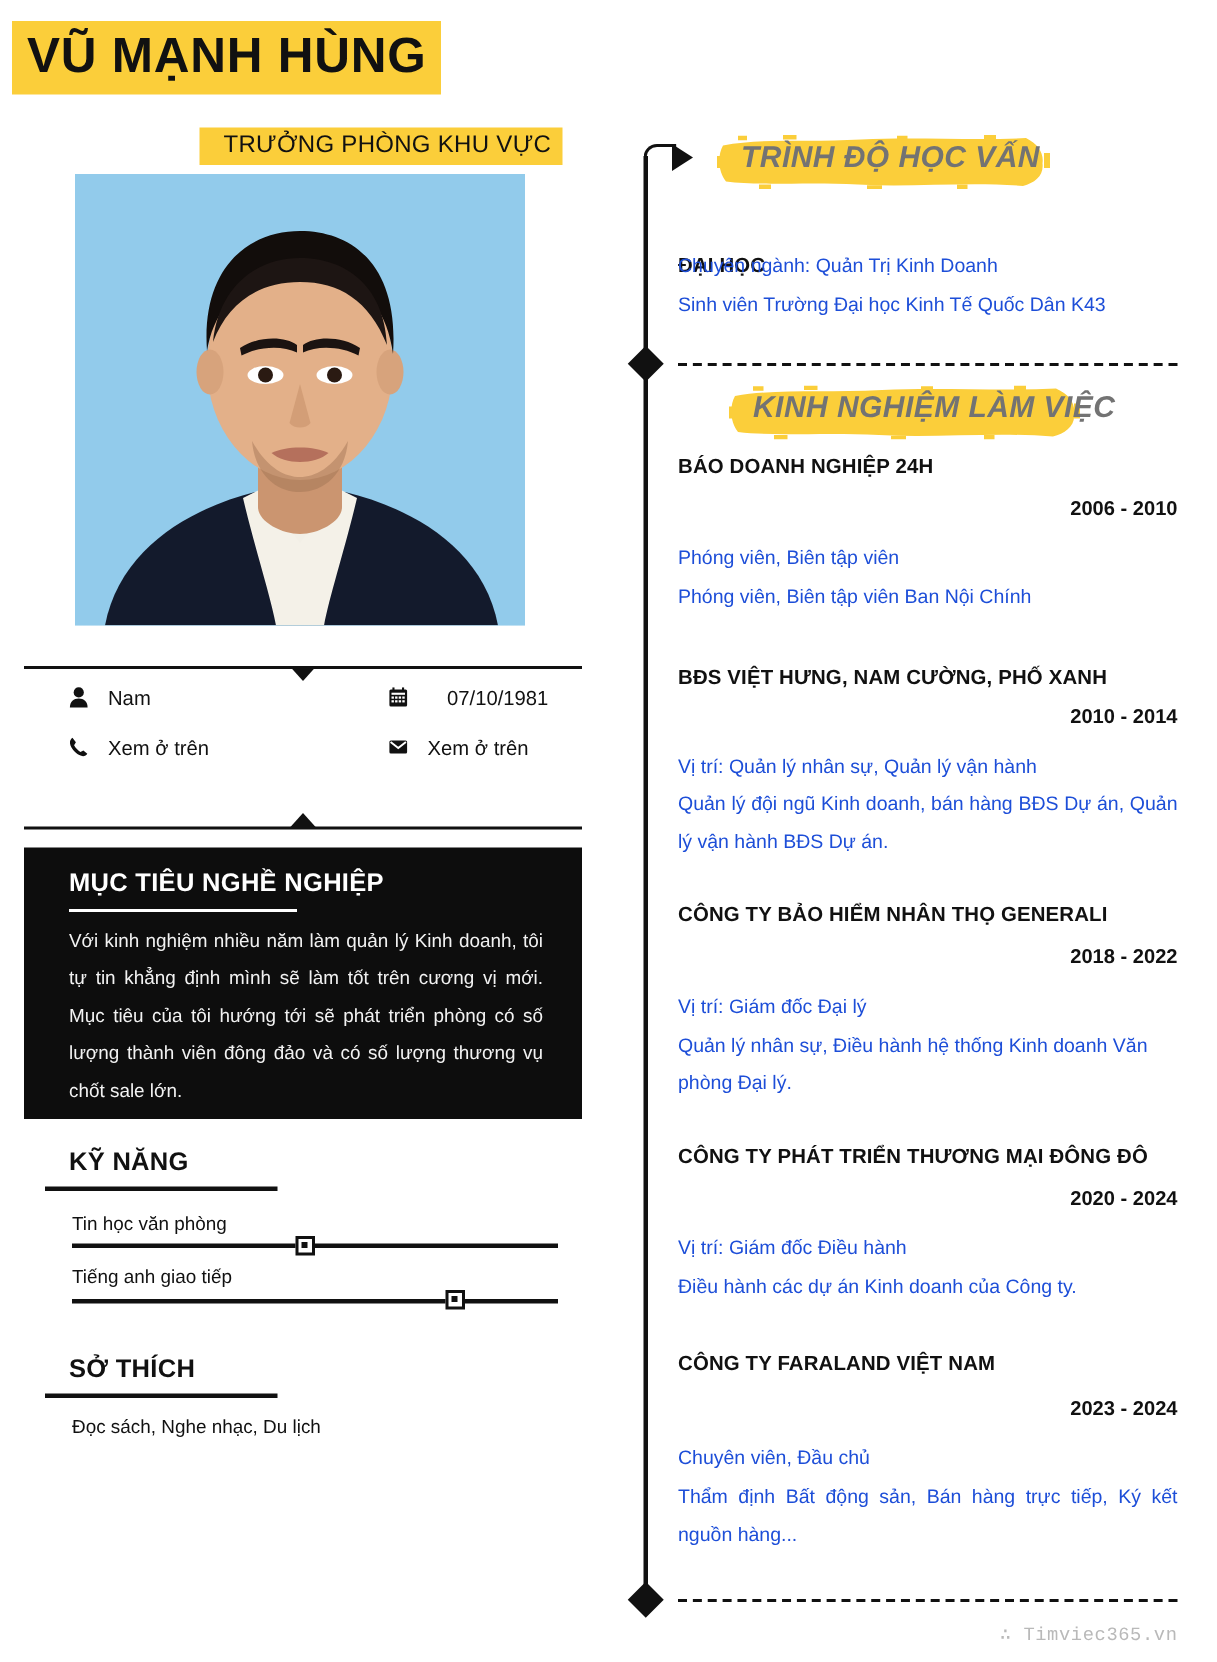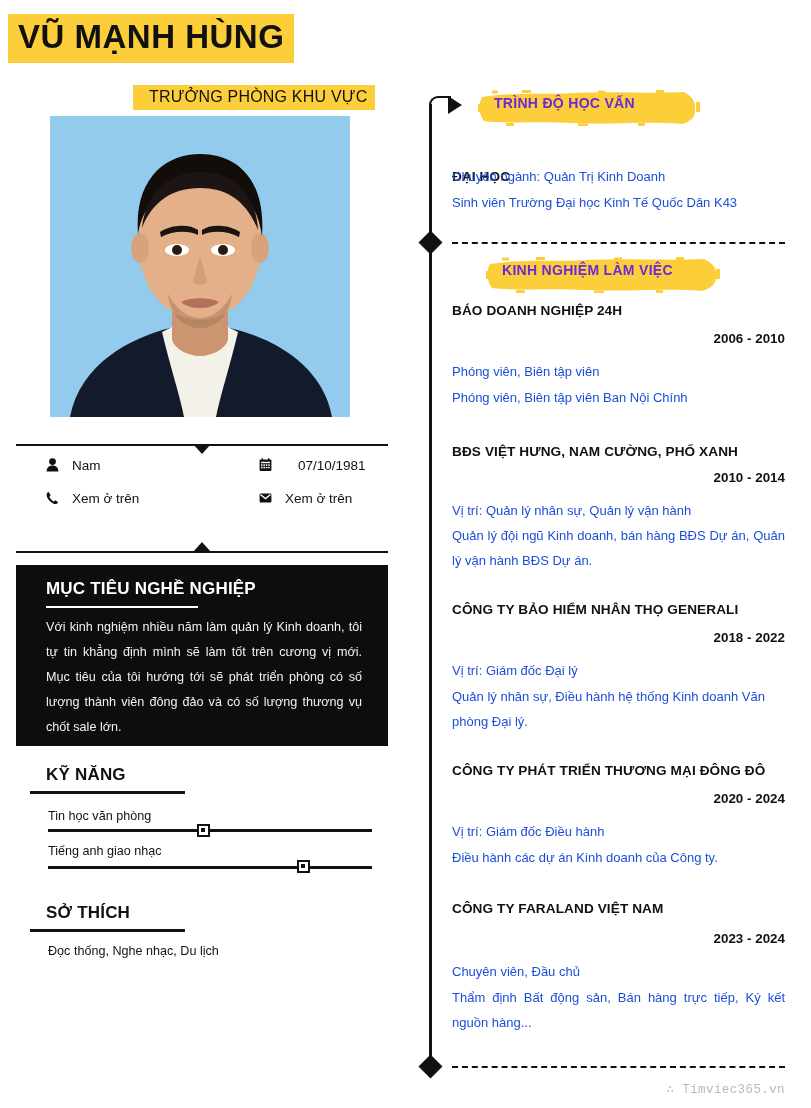--- a/index.html
+++ b/index.html
@@ -127,22 +127,23 @@
 
   
   .brush {
     position: absolute;
     display: inline-block;
     padding: 4px 16px 5px 16px;
   }
   .brush svg { position: absolute; left: 0; top: 0; }
   .brush span {
     position: relative; z-index: 2;
-    font-size: 14px; font-weight: 700; color: #6d28d9; letter-spacing: 0.3px;
+    font-size: 20px; font-weight: 700; color: #737373; letter-spacing: 0.3px;
     white-space: nowrap;
+    font-style: italic;
   }
 
   .r-head {
     position: absolute; left: 452px;
     font-size: 13.6px; font-weight: 700; color: #111; letter-spacing: 0.1px;
   }
   .r-date {
     position: absolute; right: 26px;
     font-size: 13.4px; font-weight: 700; color: #111;
   }
@@ -270,27 +271,27 @@
     <div class="obj-text">Với kinh nghiệm nhiều năm làm quản lý Kinh doanh, tôi tự tin khẳng định mình sẽ làm tốt trên cương vị mới. Mục tiêu của tôi hướng tới sẽ phát triển phòng có số lượng thành viên đông đảo và có số lượng thương vụ chốt sale lớn.</div>
   </div>
 
   <div class="sec-title" style="left:46px; top:765px;">KỸ NĂNG</div>
   <div class="sec-underline" style="left:30px; top:791px; width:155px;"></div>
 
   <div class="skill-label" style="left:48px; top:809px;">Tin học văn phòng</div>
   <div class="skill-track" style="top:829px;"></div>
   <div class="skill-knob" style="left: 197.02px; top: 824px;"></div>
 
-  <div class="skill-label" style="left:48px; top:844px;">Tiếng anh giao nhạc</div>
+  <div class="skill-label" style="left:48px; top:844px;">Tiếng anh giao tiếp</div>
   <div class="skill-track" style="top:866px;"></div>
   <div class="skill-knob" style="left: 297.46px; top: 860px;"></div>
 
   <div class="sec-title" style="left:46px; top:903px;">SỞ THÍCH</div>
   <div class="sec-underline" style="left:30px; top:929px; width:155px;"></div>
-  <div class="hobby-text" style="left:48px; top:944px;">Đọc thống, Nghe nhạc, Du lịch</div>
+  <div class="hobby-text" style="left:48px; top:944px;">Đọc sách, Nghe nhạc, Du lịch</div>
 
   <div class="tl-corner"></div>
   <div class="tl-arrow"></div>
   <div class="tl-line"></div>
   <div class="tl-diamond" style="top:234px;"></div>
   <div class="dashed" style="top:242px;"></div>
   <div class="tl-diamond" style="top:1058px;"></div>
   <div class="dashed" style="top:1066px;"></div>
 
   <div class="brush" style="left:478px; top:90px;">

